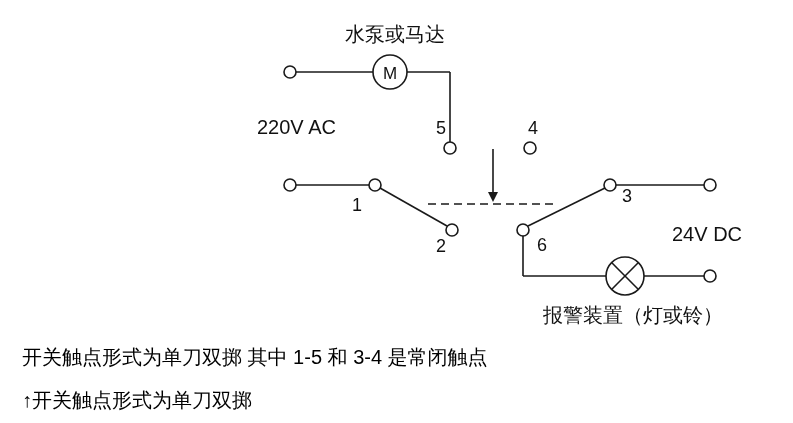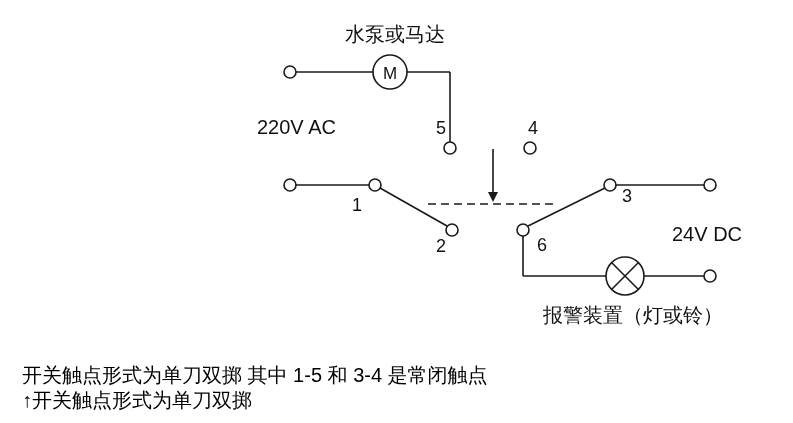--- a/index.html
+++ b/index.html
@@ -21,21 +21,21 @@
   }
   .lbl-cjk { font-size: 20px; }
   .lbl-num { font-size: 18px; }
   .note {
     position: absolute;
     left: 22px;
     color: #000000;
     font-size: 20px;
     white-space: nowrap;
   }
-  #note1 { top: 362px; }
+  #note1 { top: 344px; }
   #note2 { top: 387px; }
 </style>
 </head>
 <body>
 
 <div class="canvas">
   <svg width="793" height="423" viewBox="0 0 793 423">
 
     <g stroke="#1a1a1a" stroke-width="1.6" fill="none">
       <line x1="296" y1="72" x2="373" y2="72"></line>

